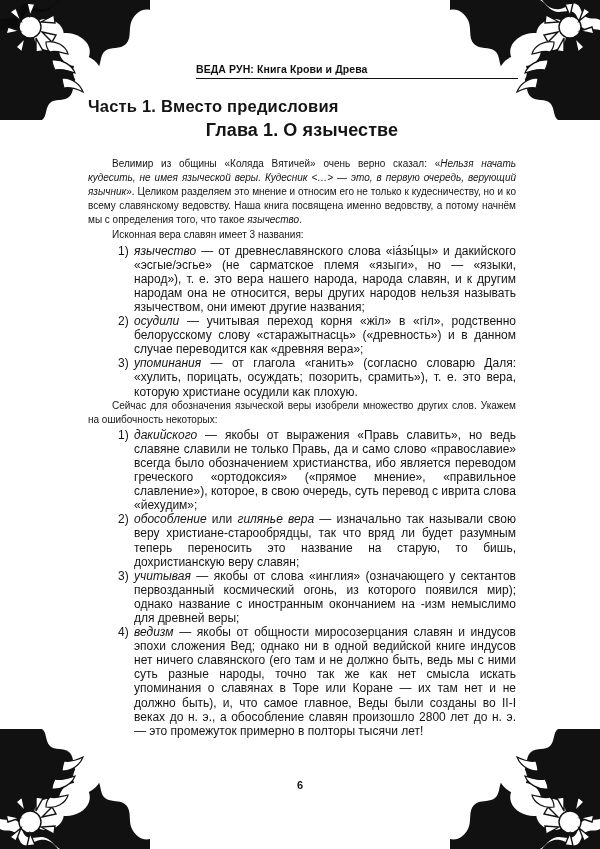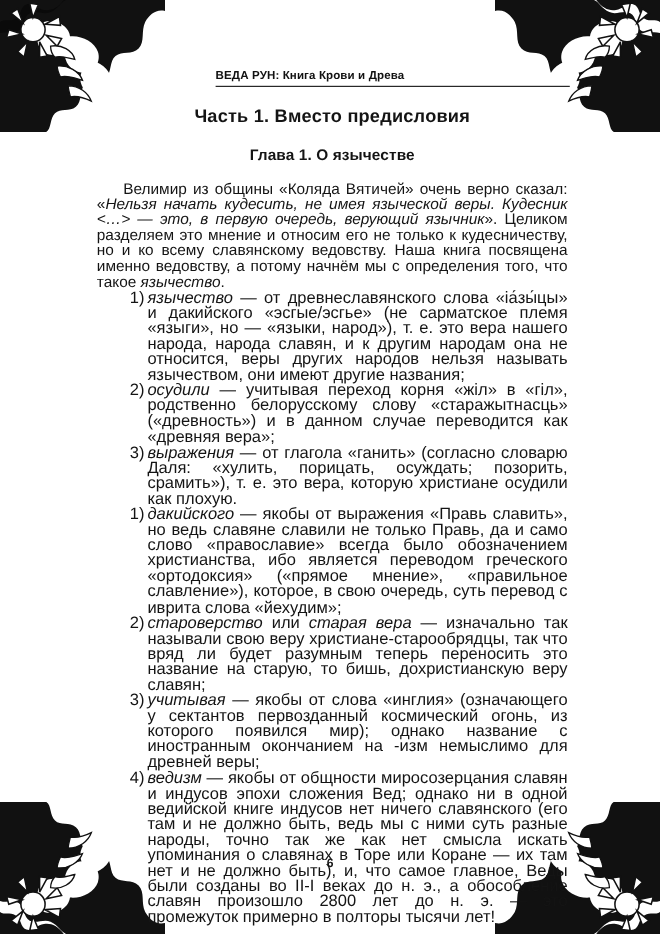--- a/index.html
+++ b/index.html
@@ -58,50 +58,50 @@
   .content {
     position: absolute;
     left: 88px;
     top: 96px;
     width: 428px;
   }
 
   h1.part-title {
     font-size: 16.5px;
     font-weight: bold;
-    text-align: center;
-    margin: 0 0 16px 0;
+    text-align: left;
+    margin: 0 0 4px 0;
     letter-spacing: .2px;
   }
   h2.chapter-title {
-    font-size: 14px;
+    font-size: 18px;
     font-weight: bold;
     text-align: center;
     margin: 0 0 16px 0;
     letter-spacing: .1px;
   }
 
   p.body-par {
-    font-size: 14px;
+    font-size: 10px;
     line-height: 14.1px;
     text-align: justify;
     text-indent: 24px;
     margin: 0 0 1px 0;
     hyphens: auto;
     -webkit-hyphens: auto;
   }
 
   ol.num-list {
     margin: 0 0 0 0;
     padding: 0 0 0 30px;
     list-style: none;
     counter-reset: li;
   }
   ol.num-list > li {
-    font-size: 15px;
+    font-size: 12px;
     line-height: 14.1px;
     text-align: justify;
     position: relative;
     margin: 0 0 0 0;
     padding-left: 16px;
     counter-increment: li;
     hyphens: auto;
     -webkit-hyphens: auto;
   }
   ol.num-list > li::before {
@@ -293,31 +293,33 @@
     <div class="running-head">ВЕДА РУН: Книга Крови и Древа</div>
     <div class="rule"></div>
   </div>
 
   <div class="content">
 
     <h1 class="part-title">Часть 1. Вместо предисловия</h1>
     <h2 class="chapter-title">Глава 1. О язычестве</h2>
 
     <p class="body-par">Велимир из общины «Коляда Вятичей» очень верно сказал: «<span class="it">Нельзя начать кудесить, не имея языческой веры. Кудесник &lt;…&gt; — это, в первую очередь, верующий язычник</span>». Целиком разделяем это мнение и относим его не только к кудесничеству, но и ко всему славянскому ведовству. Наша книга посвящена именно ведовству, а потому начнём мы с определения того, что такое <span class="it">язычество</span>.</p>
+    <p class="body-par">Исконная вера славян имеет 3 названия:</p>
 
     <ol class="num-list">
       <li><span class="it">язычество</span> — от древнеславянского слова «iа́зы́цы» и дакийского «эсгые/эсгье» (не сарматское племя «языги», но — «языки, народ»), т. е. это вера нашего народа, народа славян, и к другим народам она не относится, веры других народов нельзя называть язычеством, они имеют другие названия;</li>
       <li><span class="it">осудили</span> — учитывая переход корня «жiл» в «гiл», родственно белорусскому слову «старажытнасць» («древность») и в данном случае переводится как «древняя вера»;</li>
-      <li><span class="it">выражения</span> — от глагола «ганить» (согласно словарю Даля: «хулить, порицать, осуждать; позорить, срамить»), т. е. это вера, которую христиане осудили как плохую.</li>
+      <li><span class="it">упоминания</span> — от глагола «ганить» (согласно словарю Даля: «хулить, порицать, осуждать; позорить, срамить»), т. е. это вера, которую христиане осудили как плохую.</li>
     </ol>
 
+    <p class="body-par">Сейчас для обозначения языческой веры изобрели множество других слов. Укажем на ошибочность некоторых:</p>
 
     <ol class="num-list">
       <li><span class="it">дакийского</span> — якобы от выражения «Правь славить», но ведь славяне славили не только Правь, да и само слово «православие» всегда было обозначением христианства, ибо является переводом греческого «ортодоксия» («прямое мнение», «правильное славление»), которое, в свою очередь, суть перевод с иврита слова «йехудим»;</li>
-      <li><span class="it">староверство</span> или <span class="it">старая вера</span> — изначально так называли свою веру христиане-старообрядцы, так что вряд ли будет разумным теперь переносить это название на старую, то бишь, дохристианскую веру славян;</li>
+      <li><span class="it">обособление</span> или <span class="it">гилянье вера</span> — изначально так называли свою веру христиане-старообрядцы, так что вряд ли будет разумным теперь переносить это название на старую, то бишь, дохристианскую веру славян;</li>
       <li><span class="it">учитывая</span> — якобы от слова «инглия» (означающего у сектантов первозданный космический огонь, из которого появился мир); однако название с иностранным окончанием на -изм немыслимо для древней веры;</li>
       <li><span class="it">ведизм</span> — якобы от общности миросозерцания славян и индусов эпохи сложения Вед; однако ни в одной ведийской книге индусов нет ничего славянского (его там и не должно быть, ведь мы с ними суть разные народы, точно так же как нет смысла искать упоминания о славянах в Торе или Коране — их там нет и не должно быть), и, что самое главное, Веды были созданы во II-I веках до н. э., а обособление славян произошло 2800 лет до н. э. — это промежуток примерно в полторы тысячи лет!</li>
     </ol>
 
   </div>
 
   <div class="pagenum">6</div>
 </div>
 
 </body></html>

